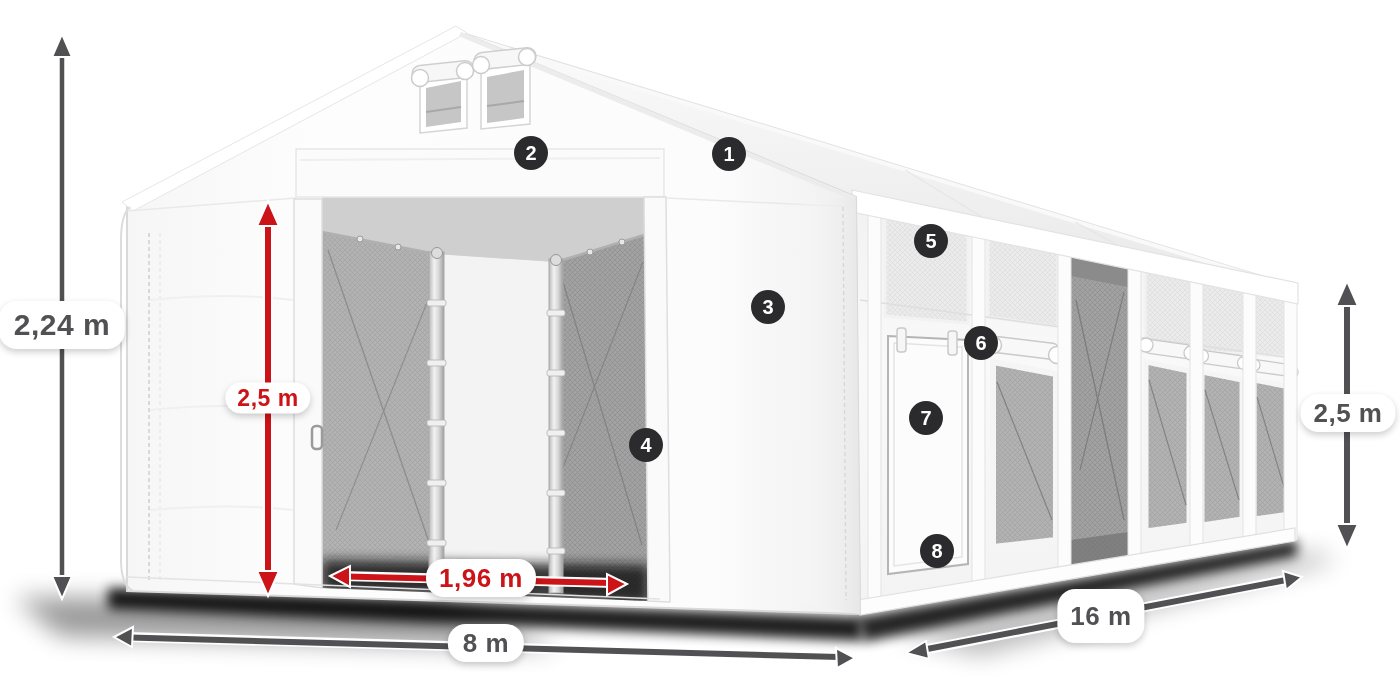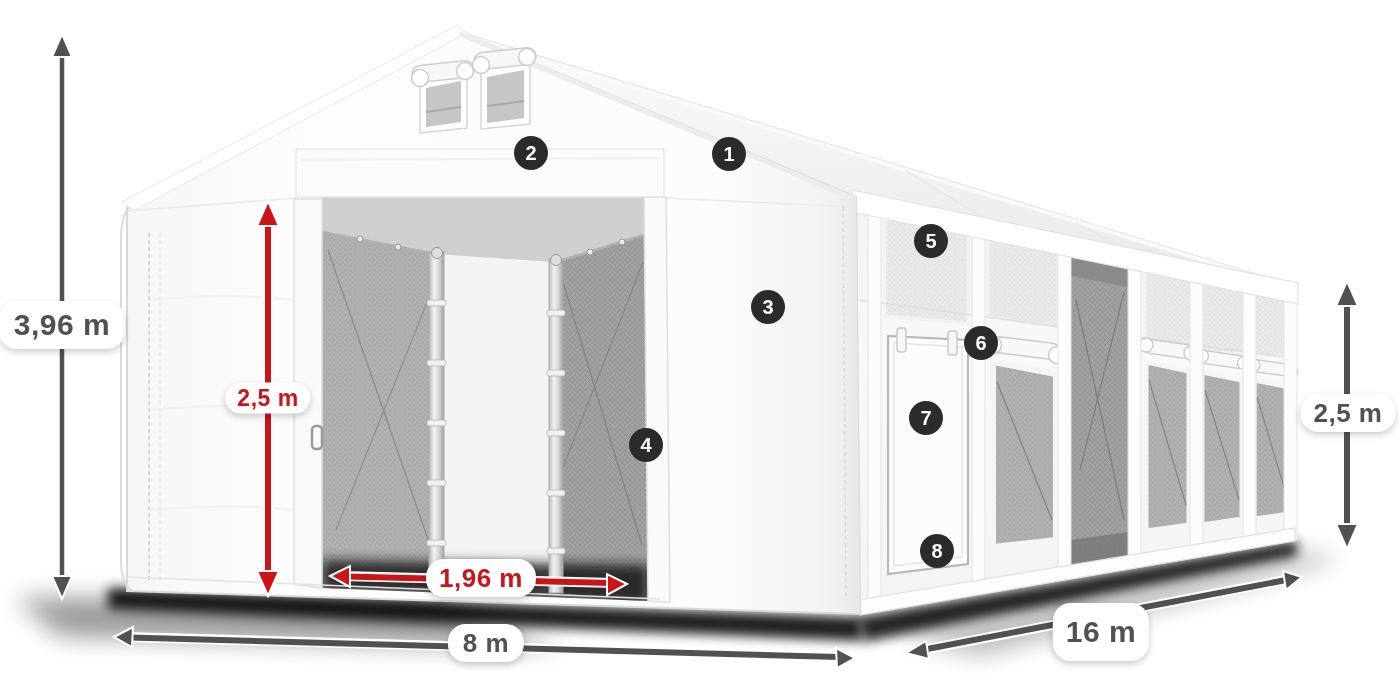--- a/index.html
+++ b/index.html
@@ -13,21 +13,21 @@
     background:#ffffff;border-radius:18px;
     font-weight:bold;color:#515154;line-height:1;
     box-shadow:0 3px 7px rgba(0,0,0,0.20);
     white-space:nowrap;z-index:5;letter-spacing:0.5px;
   }
   .dim-label.red{color:#cb1318;}
   .lbl-total{left:62px;top:325px;font-size:30px;padding:9px 15px;}
   .lbl-left25{left:268px;top:398px;font-size:23px;padding:4px 12px;}
   .lbl-door{left:481px;top:578px;font-size:26px;padding:6px 13px;}
   .lbl-8m{left:486px;top:643px;font-size:26px;padding:6px 15px;}
-  .lbl-16m{left:1101px;top:632px;font-size:30px;padding:14px 13px;}
+  .lbl-16m{left:1101px;top:616px;font-size:26px;padding:14px 13px;}
   .lbl-right25{left:1348px;top:413px;font-size:26px;padding:6px 13px;}
   .badge{
     position:absolute;transform:translate(-50%,-50%);
     width:34px;height:34px;border-radius:50%;
     background:#2b2b2d;color:#ffffff;
     display:flex;align-items:center;justify-content:center;
     font-size:20px;font-weight:bold;z-index:6;
   }
 </style>
 </head>
@@ -310,21 +310,21 @@
   </g>
 
   <g>
     <line x1="1347" y1="292" x2="1347" y2="538" stroke="#ffffff" stroke-width="10"></line>
     <line x1="1347" y1="296" x2="1347" y2="534" stroke="#515154" stroke-width="6"></line>
     <polygon points="1347,281 1336,306 1358,306" fill="#515154" stroke="#ffffff" stroke-width="2"></polygon>
     <polygon points="1347,549 1336,524 1358,524" fill="#515154" stroke="#ffffff" stroke-width="2"></polygon>
   </g>
 </svg>
 
-  <div class="dim-label lbl-total">3,96 m</div>
+  <div class="dim-label lbl-total">2,24 m</div>
   <div class="dim-label red lbl-left25">2,5 m</div>
   <div class="dim-label red lbl-door">1,96 m</div>
   <div class="dim-label lbl-8m">8 m</div>
   <div class="dim-label lbl-16m">16 m</div>
   <div class="dim-label lbl-right25">2,5 m</div>
 
   <div class="badge" style="left:729px;top:154px;">1</div>
   <div class="badge" style="left:531px;top:153px;">2</div>
   <div class="badge" style="left:768px;top:307px;">3</div>
   <div class="badge" style="left:646px;top:445px;">4</div>

